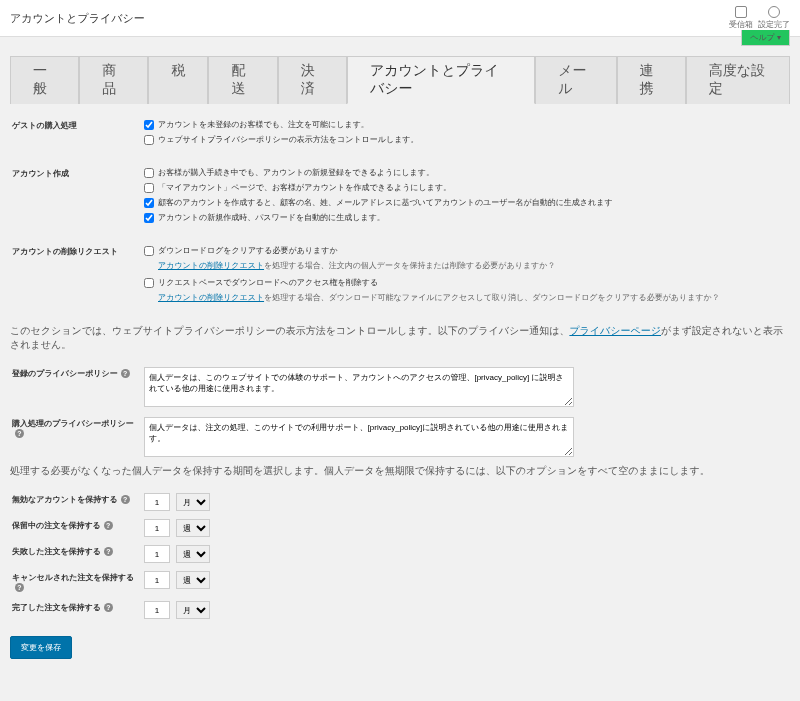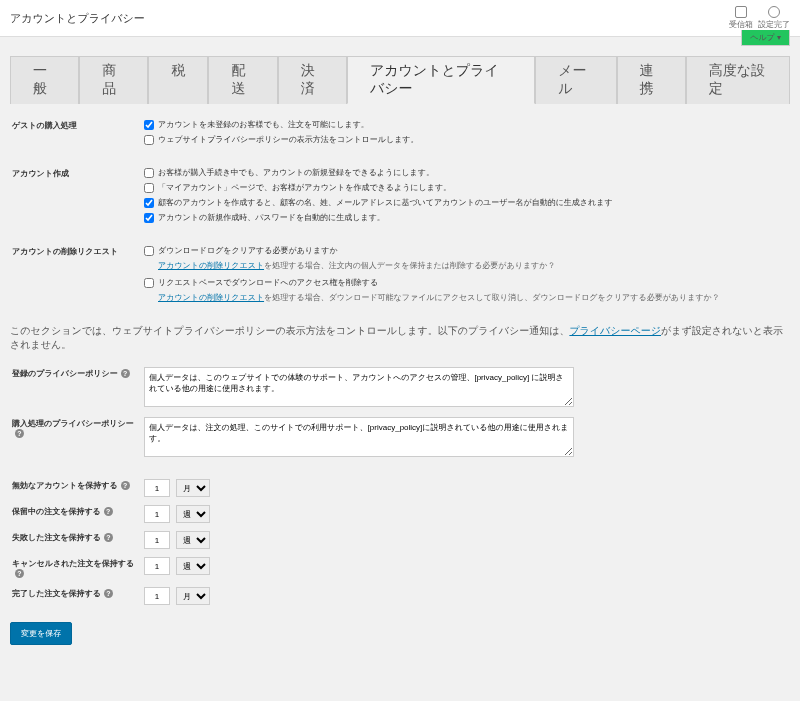--- a/index.html
+++ b/index.html
@@ -133,20 +133,21 @@
       <td><span>登録のプライバシーポリシー</span><span class="help-dot">?</span></td>
       <td><textarea class="policy" style="">個人データは、このウェブサイトでの体験のサポート、アカウントへのアクセスの管理、[privacy_policy] に説明されている他の用途に使用されます。</textarea></td>
     </tr>
     <tr>
       <td><span>購入処理のプライバシーポリシー</span><span class="help-dot">?</span></td>
       <td><textarea class="policy" style="">個人データは、注文の処理、このサイトでの利用サポート、[privacy_policy]に説明されている他の用途に使用されます。</textarea></td>
     </tr>
   </tbody>
     </table>
 
+  <p class="section-desc">処理する必要がなくなった個人データを保持する期間を選択します。個人データを無期限で保持するには、以下のオプションをすべて空のままにします。</p>
 
   <table class="form-table">
     <tbody>
         <tr>
       <td><span>無効なアカウントを保持する</span><span class="help-dot">?</span></td>
       <td>
             <div class="num-row">
               <input class="num" value="1" style="">
               <select class="unit"><option>月</option></select>
             </div>

